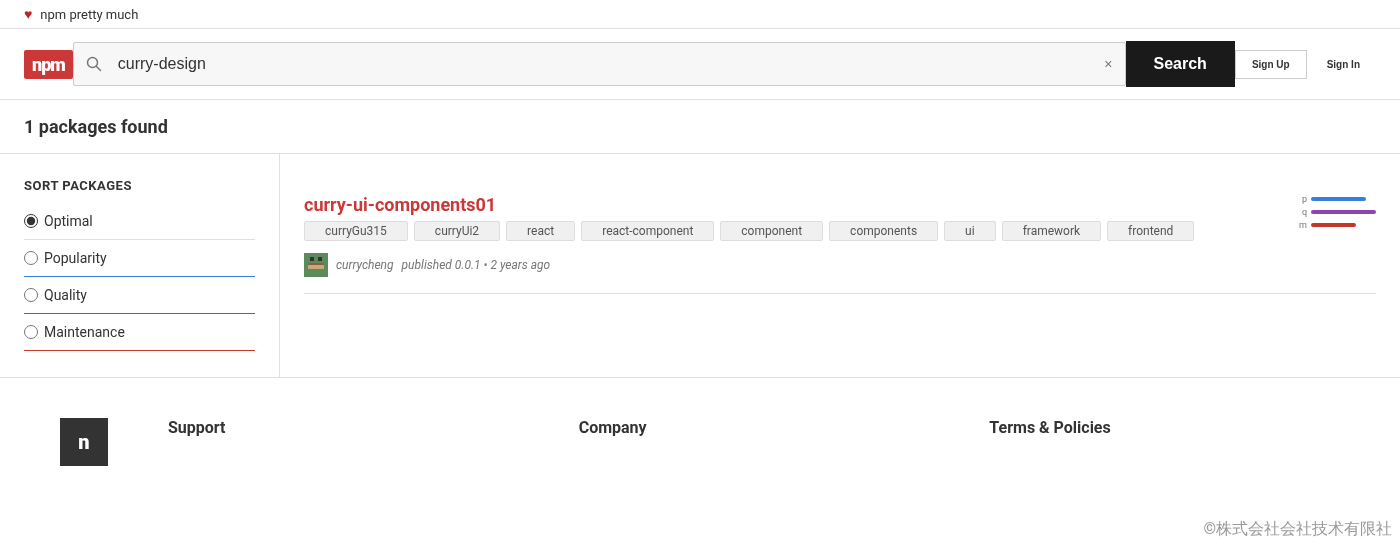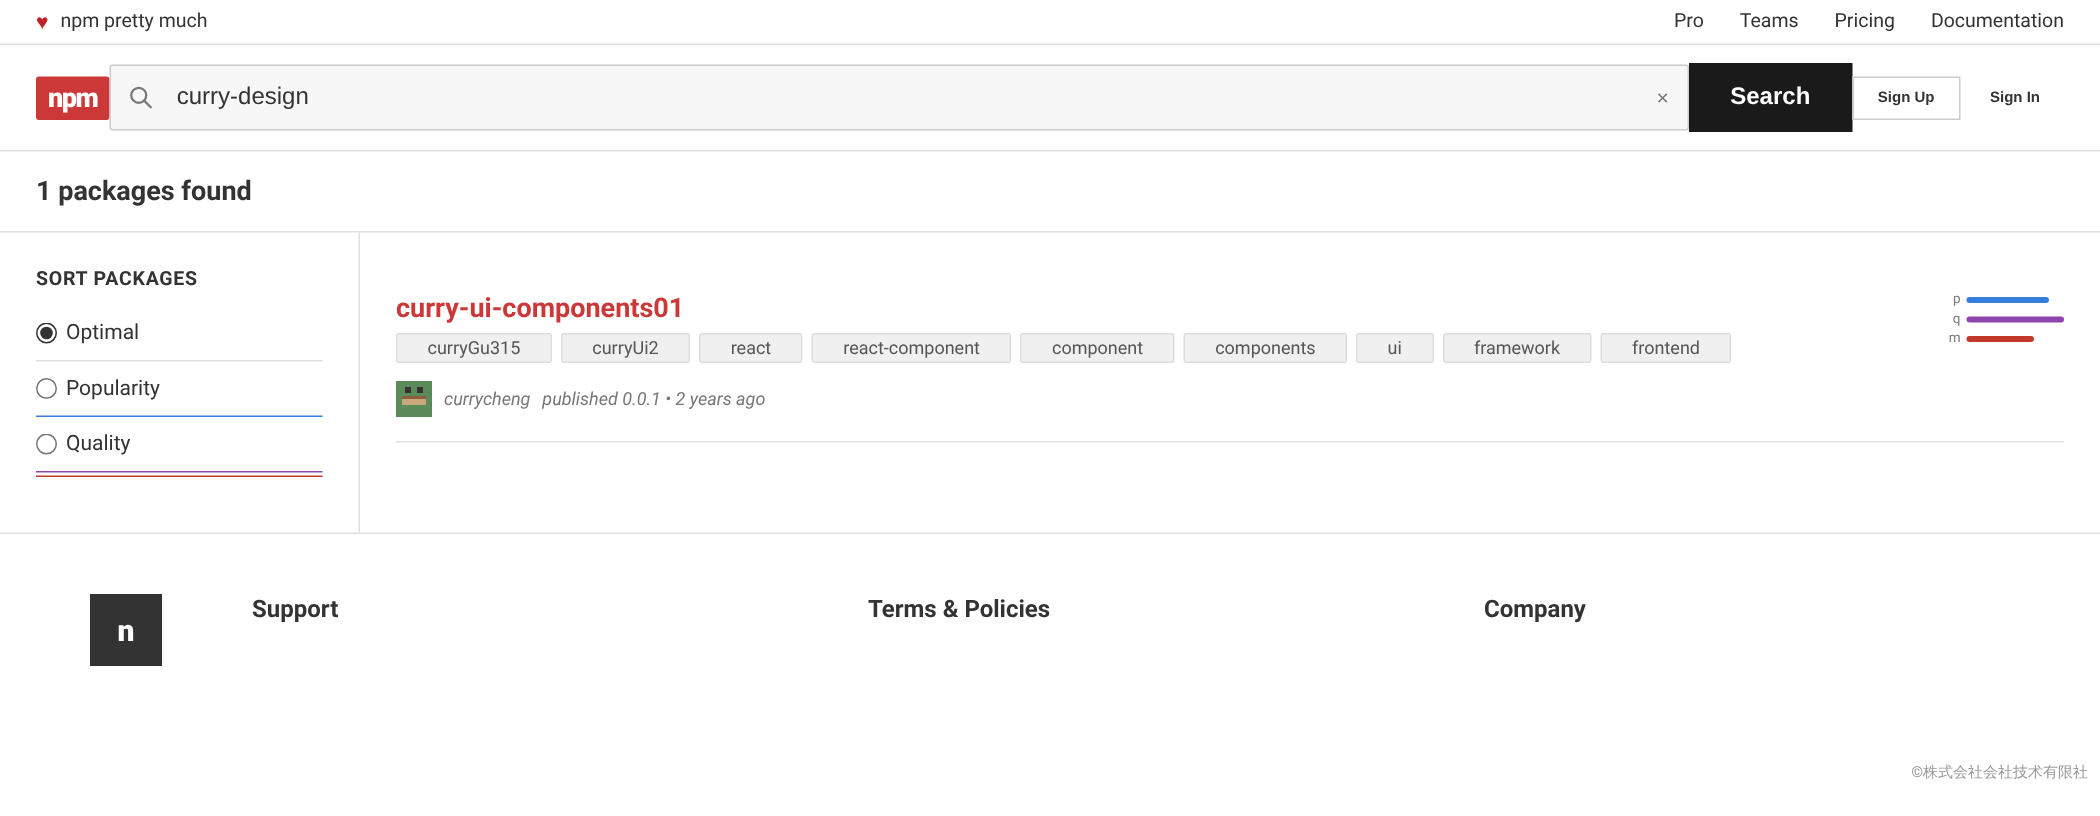--- a/index.html
+++ b/index.html
@@ -111,21 +111,21 @@
     .results-bar span { font-weight: 700; }
 
     
     .main-content {
       display: flex;
       min-height: 200px;
     }
 
     
     .sidebar {
-      width: 240px;
+      width: 280px;
       flex-shrink: 0;
       padding: 24px 24px;
       border-right: 1px solid #e0e0e0;
     }
     .sidebar-title {
       font-size: 13px;
       font-weight: 700;
       color: #333;
       margin-bottom: 12px;
       text-transform: uppercase;
@@ -268,40 +268,34 @@
     }
     .footer-section { flex: 1; }
     .footer-heading {
       font-size: 16px;
       font-weight: 700;
       color: #333;
       margin-bottom: 12px;
     }
 
     .bottom-right {
-      font-size: 10px;
+      font-size: 16px;
       color: #999;
       position: fixed;
-      bottom: 22px;
+      bottom: 4px;
       right: 8px;
       text-align: center;
     }
   </style>
 </head>
 <body>
 
 <div class="top-bar">
   <span class="top-bar-heart">♥</span>
   <span>npm pretty much</span>
-  <div style="margin-left:auto; display:flex; gap:24px;">
-    <a href="#" style="text-decoration:none;color:#333;font-size:13px;">Pro</a>
-    <a href="#" style="text-decoration:none;color:#333;font-size:13px;">Teams</a>
-    <a href="#" style="text-decoration:none;color:#333;font-size:13px;">Pricing</a>
-    <a href="#" style="text-decoration:none;color:#333;font-size:13px;">Documentation</a>
-  </div>
 </div>
 
 <div class="header">
   <div class="npm-logo">npm</div>
 
   <div class="search-form">
     <div class="search-icon-wrap">
       <svg width="16" height="16" viewBox="0 0 16 16" fill="none">
         <circle cx="6.5" cy="6.5" r="5" stroke="#777" stroke-width="1.5"></circle>
         <line x1="10.5" y1="10.5" x2="14.5" y2="14.5" stroke="#777" stroke-width="1.5" stroke-linecap="round"></line>
@@ -337,20 +331,24 @@
       <span>Popularity</span>
     </div>
     <div class="sort-divider blue"></div>
 
     <div class="sort-option">
       <input type="radio" name="sort" style="">
       <span>Quality</span>
     </div>
     <div class="sort-divider purple"></div>
 
+    <div class="sort-option">
+      <input type="radio" name="sort" style="">
+      <span>Maintenance</span>
+    </div>
     <div class="sort-divider red"></div>
   </div>
 
   <div class="package-list">
     <div class="package-card">
       <div class="package-info">
         <a href="#" class="package-name">curry-ui-components01</a>
         <div class="package-tags">
           <span class="tag">curryGu315</span>
           <span class="tag">curryUi2</span>
@@ -398,20 +396,20 @@
     </div>
   </div>
 </div>
 
 <div class="footer">
   <div class="footer-logo">n</div>
   <div class="footer-section">
     <div class="footer-heading">Support</div>
   </div>
   <div class="footer-section">
+    <div class="footer-heading">Company</div>
+  </div>
+  <div class="footer-section">
     <div class="footer-heading">Terms &amp; Policies</div>
   </div>
-  <div class="footer-section">
-    <div class="footer-heading">Company</div>
-  </div>
 </div>
 
 <div class="bottom-right">©株式会社会社技术有限社</div>
 
 </body></html>

